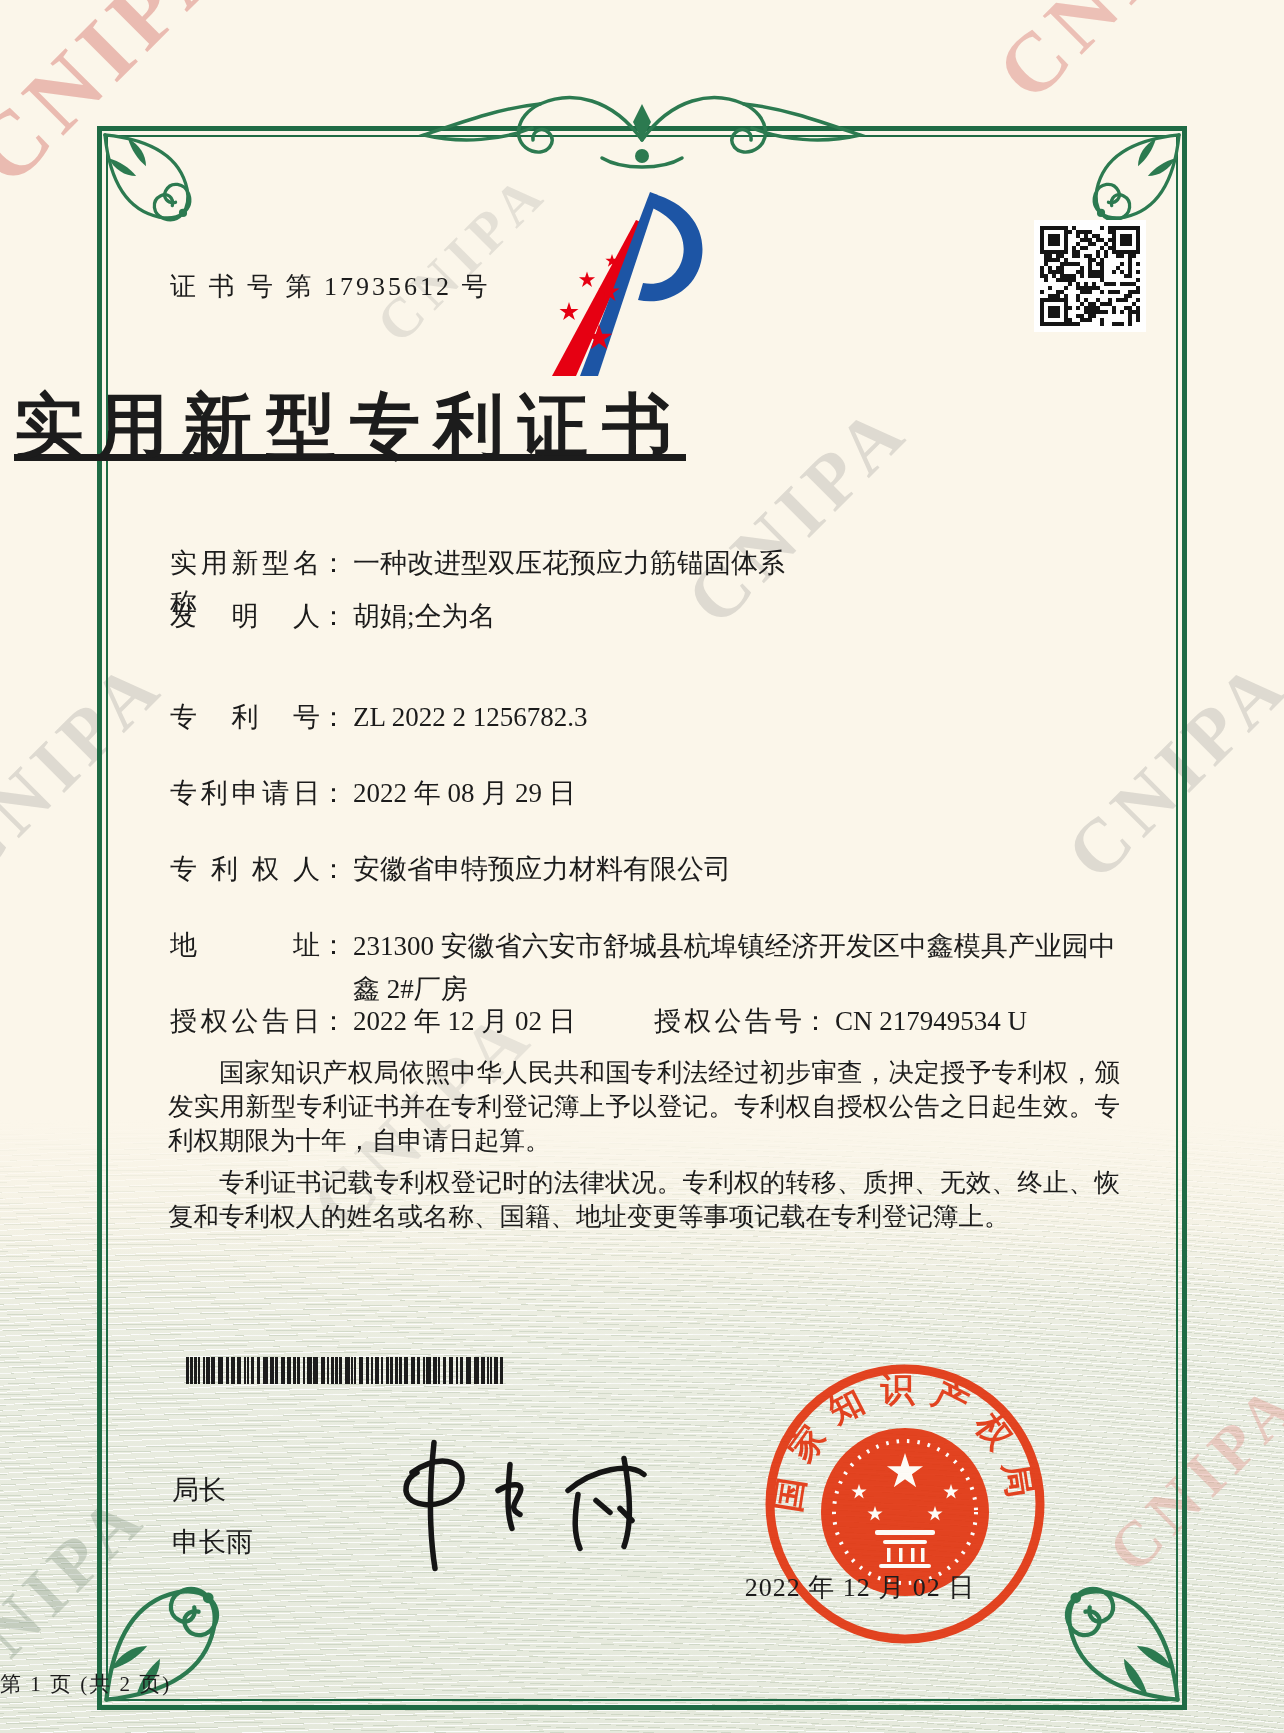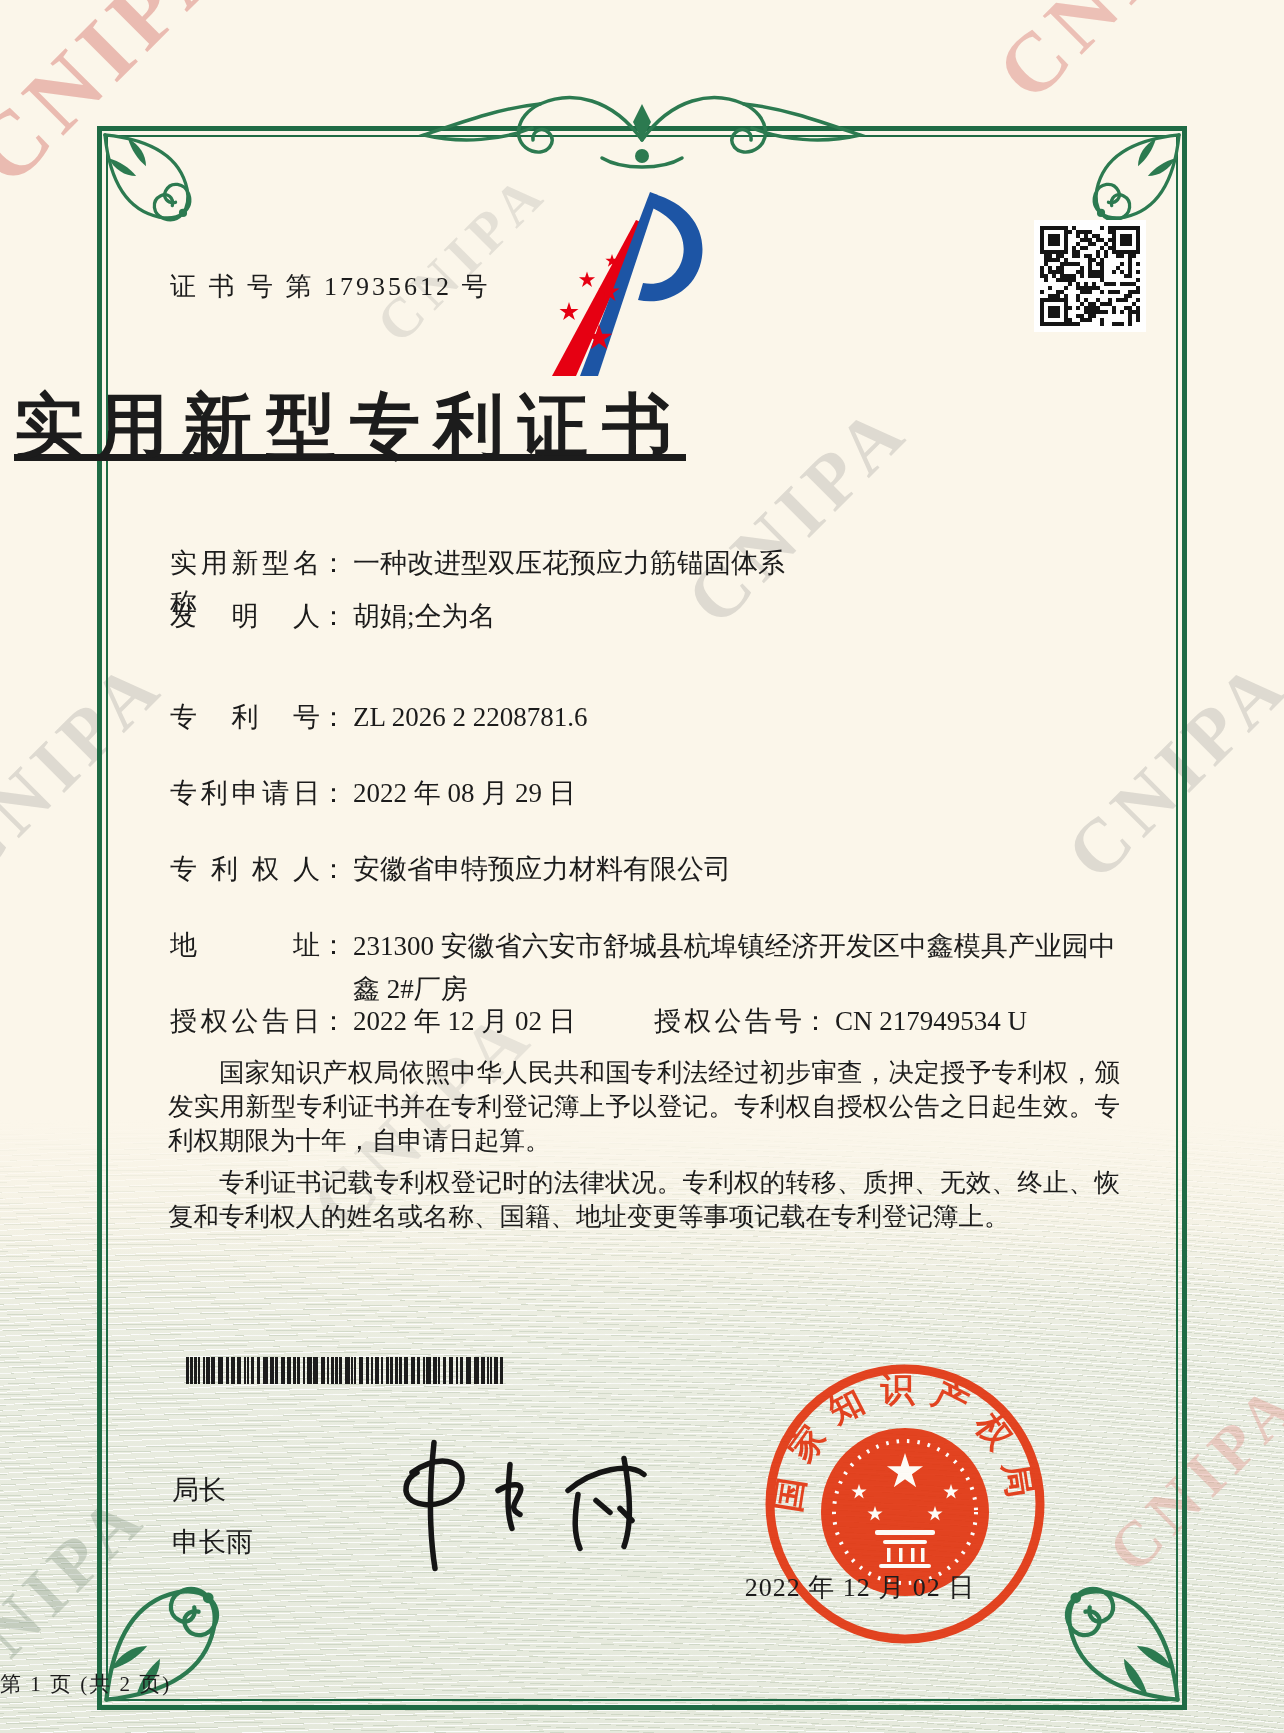--- a/index.html
+++ b/index.html
@@ -480,21 +480,21 @@
       <span class="fvalue">一种改进型双压花预应力筋锚固体系</span>
   </div>
   <div class="row r2">
     <span class="flabel">发明人</span>
       <span class="fcolon">：</span>
       <span class="fvalue">胡娟;仝为名</span>
   </div>
   <div class="row r3">
     <span class="flabel">专利号</span>
       <span class="fcolon">：</span>
-      <span class="fvalue">ZL 2026 2 2208781.6</span>
+      <span class="fvalue">ZL 2022 2 1256782.3</span>
   </div>
   <div class="row r4">
     <span class="flabel">专利申请日</span>
       <span class="fcolon">：</span>
       <span class="fvalue">2022 年 08 月 29 日</span>
   </div>
   <div class="row r5">
     <span class="flabel">专利权人</span>
       <span class="fcolon">：</span>
       <span class="fvalue">安徽省申特预应力材料有限公司</span>

